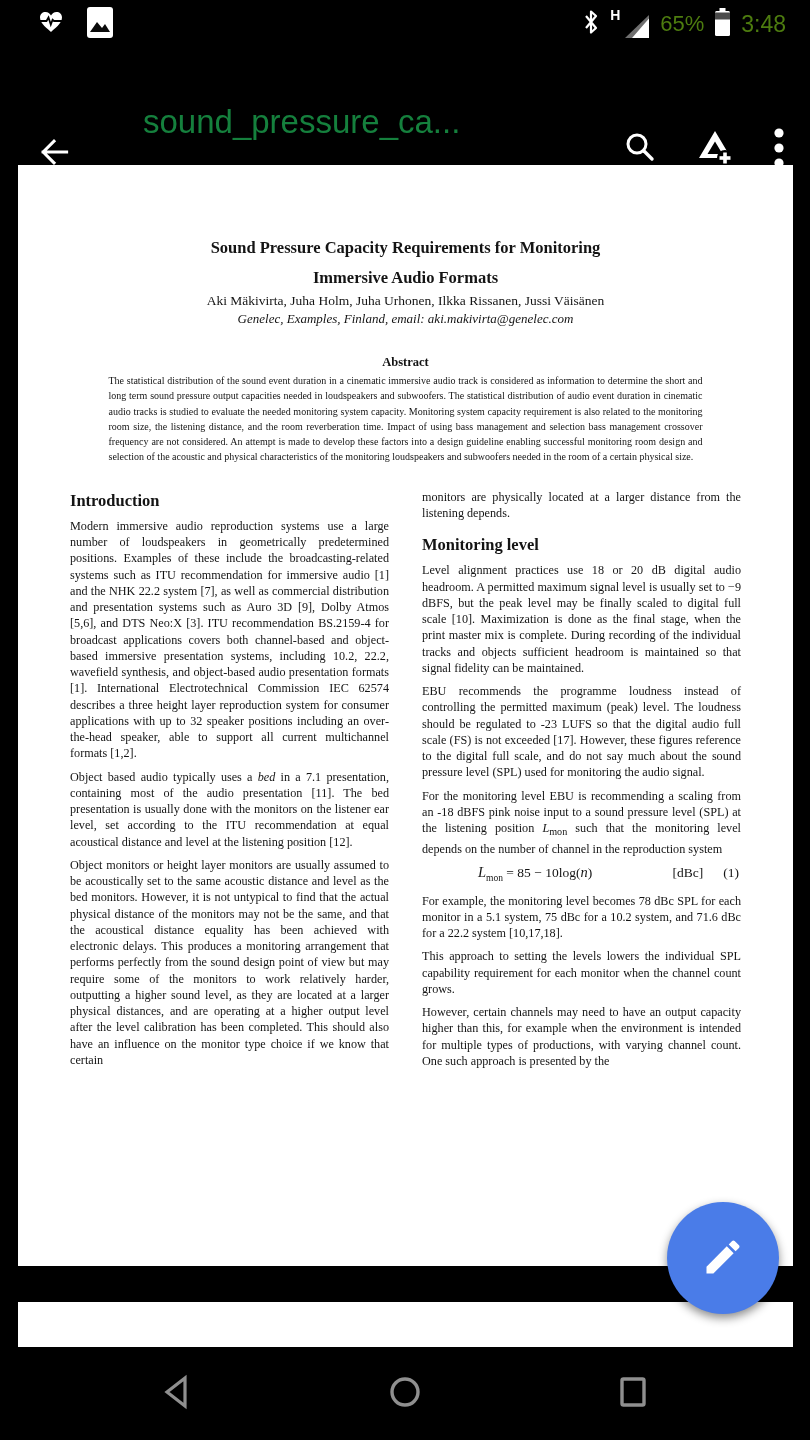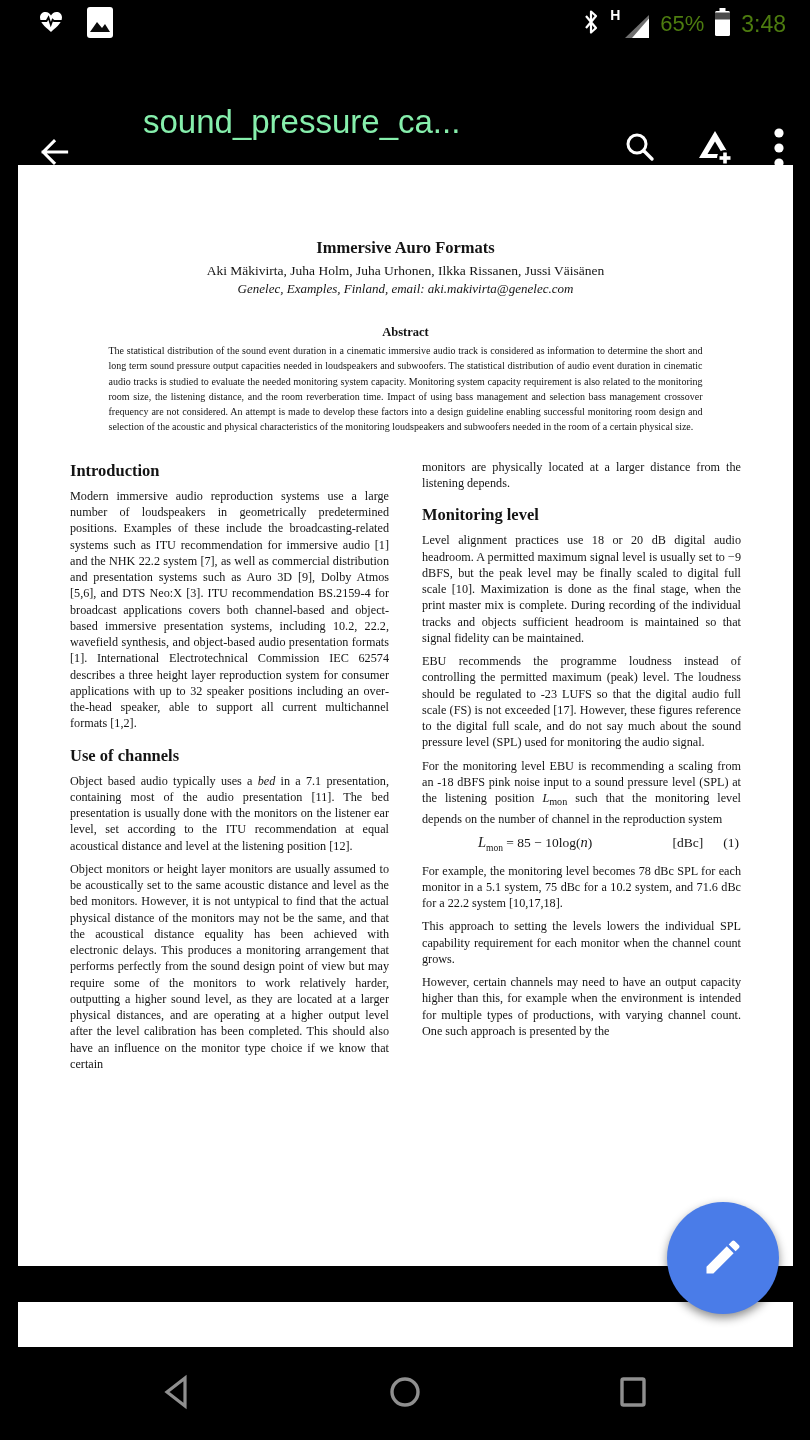--- a/index.html
+++ b/index.html
@@ -12,21 +12,21 @@
   .sb-right{position:absolute;right:24px;top:0;height:48px;display:flex;align-items:center;gap:10px;}
   .sb-text{color:#4d7c0f;font-size:22px;font-weight:400;}
   .sb-time{font-size:23px;text-align:right;}
   .hspa-wrap{position:relative;width:40px;height:30px;}
   .hspa-h{position:absolute;left:0;top:-2px;color:#fff;font-size:14px;font-weight:bold;}
   .hspa-tri{position:absolute;right:0;bottom:0;}
 
   
   .toolbar{position:absolute;left:0;top:48px;width:810px;height:102px;background:#000;}
   .tb-back{position:absolute;left:36px;top:86px;width:36px;height:36px;cursor:pointer;}
-  .tb-title{position:absolute;left:143px;top:55px;width:420px;color:#86efac;font-size:33px;
+  .tb-title{position:absolute;left:143px;top:55px;width:420px;color:#15803d;font-size:33px;
             font-weight:400;white-space:nowrap;overflow:hidden;}
   .tb-actions{position:absolute;right:24px;top:78px;display:flex;align-items:center;gap:34px;}
   .tb-icon{cursor:pointer;}
 
   
   .pdf-page{position:absolute;left:18px;top:165px;width:775px;height:1101px;background:#fff;
             color:#141414;font-family:"Liberation Serif",serif;overflow:hidden;}
   .paper-title{margin-top:68px;text-align:center;font-weight:bold;font-size:16.5px;line-height:30px;}
   .paper-authors{margin-top:0;text-align:center;font-size:13.5px;}
   .paper-affil{margin-top:2px;text-align:center;font-size:13px;font-style:italic;}
@@ -125,35 +125,35 @@
         <circle cx="7" cy="7" r="4.6" fill="#fff"></circle>
         <circle cx="7" cy="22" r="4.6" fill="#fff"></circle>
         <circle cx="7" cy="37" r="4.6" fill="#fff"></circle>
       </svg>
     </span>
   </div>
 </div>
 
 <div class="pdf-page">
   <div class="paper-title">
-    <div>Immersive Auro Formats</div>
+    <div>Sound Pressure Capacity Requirements for Monitoring</div>
+    <div>Immersive Audio Formats</div>
   </div>
   <div class="paper-authors">Aki Mäkivirta, Juha Holm, Juha Urhonen, Ilkka Rissanen, Jussi Väisänen</div>
   <div class="paper-affil">Genelec, Examples, Finland, email: aki.makivirta@genelec.com</div>
 
   <div class="abstract-head">Abstract</div>
   <div class="abstract-body">The statistical distribution of the sound event duration in a cinematic immersive audio track is considered as information to determine the short and long term sound pressure output capacities needed in loudspeakers and subwoofers. The statistical distribution of audio event duration in cinematic audio tracks is studied to evaluate the needed monitoring system capacity. Monitoring system capacity requirement is also related to the monitoring room size, the listening distance, and the room reverberation time. Impact of using bass management and selection bass management crossover frequency are not considered. An attempt is made to develop these factors into a design guideline enabling successful monitoring room design and selection of the acoustic and physical characteristics of the monitoring loudspeakers and subwoofers needed in the room of a certain physical size.</div>
 
   <div class="columns">
 
     <div class="col">
       <h2>Introduction</h2>
       <p>Modern immersive audio reproduction systems use a large number of loudspeakers in geometrically predetermined positions. Examples of these include the broadcasting-related systems such as ITU recommendation for immersive audio [1] and the NHK 22.2 system [7], as well as commercial distribution and presentation systems such as Auro 3D [9], Dolby Atmos [5,6], and DTS Neo:X [3].  ITU recommendation BS.2159-4 for broadcast applications covers both channel-based and object-based immersive presentation systems, including 10.2, 22.2, wavefield synthesis, and object-based audio presentation formats [1]. International Electrotechnical Commission IEC 62574 describes a three height layer reproduction system for consumer applications with up to 32 speaker positions including an over-the-head speaker, able to support all current multichannel formats [1,2].</p>
 
-      <h2 class="later">Use of channels</h2>
       <p><span>Object based audio typically uses a </span><span class="ital">bed</span><span> in a 7.1 presentation, containing most of the audio presentation [11]. The bed presentation is usually done with the monitors on the listener ear level, set according to the ITU recommendation at equal acoustical distance and level at the listening position [12].</span></p>
       <p>Object monitors or height layer monitors are usually assumed to be acoustically set to the same acoustic distance and level as the bed monitors. However, it is not untypical to find that the actual physical distance of the monitors may not be the same, and that the acoustical distance equality has been achieved with electronic delays. This produces a monitoring arrangement that performs perfectly from the sound design point of view but may require some of the monitors to work relatively harder, outputting a higher sound level, as they are located at a larger physical distances, and are operating at a higher output level after the level calibration has been completed. This should also have an influence on the monitor type choice if we know that certain</p>
     </div>
 
     <div class="col">
       <p>monitors are physically located at a larger distance from the listening depends.</p>
 
       <h2 class="later">Monitoring level</h2>
       <p>Level alignment practices use 18 or 20 dB digital audio headroom. A permitted maximum signal level is usually set to −9 dBFS, but the peak level may be finally scaled to digital full scale [10]. Maximization is done as the final stage, when the print master mix is complete. During recording of the individual tracks and objects sufficient headroom is maintained so that signal fidelity can be maintained.</p>
       <p>EBU recommends the programme loudness instead of controlling the permitted maximum (peak) level. The loudness should be regulated to -23 LUFS so that the digital audio full scale (FS) is not exceeded [17]. However, these figures reference to the digital full scale, and do not say much about the sound pressure level (SPL) used for monitoring the audio signal.</p>

